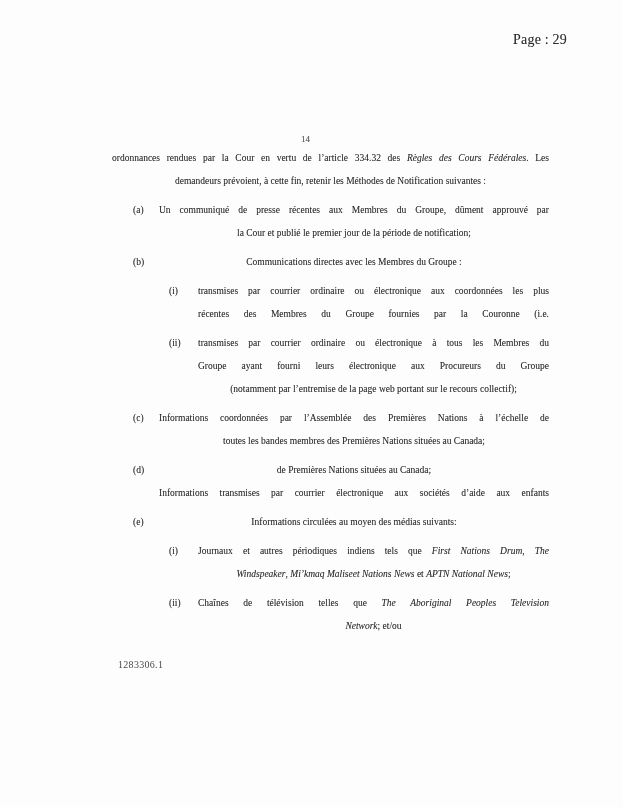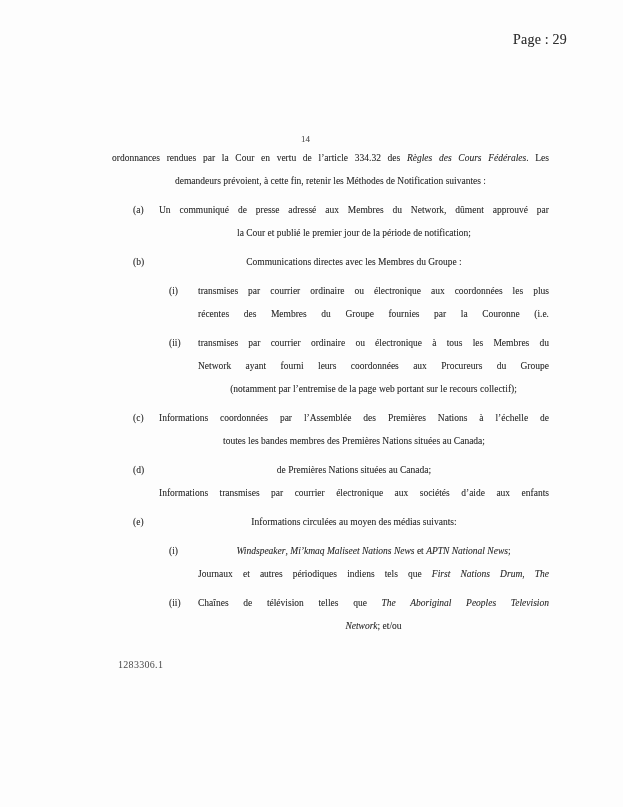--- a/index.html
+++ b/index.html
@@ -59,42 +59,42 @@
   <div class="doc">
       <div class="para level0">
         <div class="item-body">
           <div class="line just"><span>ordonnances rendues par la Cour en vertu de l’article 334.32 des </span><em>Règles des Cours Fédérales</em><span>. Les</span></div>
           <div class="line"><span>demandeurs prévoient, à cette fin, retenir les Méthodes de Notification suivantes :</span></div>
         </div>
       </div>
       <div class="para level1">
         <span class="item-label">(a)</span>
         <div class="item-body">
-          <div class="line just"><span>Un communiqué de presse adressé aux Membres du Network, dûment approuvé par</span></div>
+          <div class="line just"><span>Un communiqué de presse récentes aux Membres du Groupe, dûment approuvé par</span></div>
           <div class="line"><span>la Cour et publié le premier jour de la période de notification;</span></div>
         </div>
       </div>
       <div class="para level1">
         <span class="item-label">(b)</span>
         <div class="item-body">
           <div class="line"><span>Communications directes avec les Membres du Groupe :</span></div>
         </div>
       </div>
       <div class="para level2">
         <span class="item-label">(i)</span>
         <div class="item-body">
           <div class="line just"><span>transmises par courrier ordinaire ou électronique aux coordonnées les plus</span></div>
           <div class="line just"><span>récentes des Membres du Groupe fournies par la Couronne (i.e.</span></div>
         </div>
       </div>
       <div class="para level2">
         <span class="item-label">(ii)</span>
         <div class="item-body">
           <div class="line just"><span>transmises par courrier ordinaire ou électronique à tous les Membres du</span></div>
-          <div class="line just"><span>Network ayant fourni leurs coordonnées aux Procureurs du Groupe</span></div>
+          <div class="line just"><span>Groupe ayant fourni leurs électronique aux Procureurs du Groupe</span></div>
           <div class="line"><span>(notamment par l’entremise de la page web portant sur le recours collectif);</span></div>
         </div>
       </div>
       <div class="para level1">
         <span class="item-label">(c)</span>
         <div class="item-body">
           <div class="line just"><span>Informations coordonnées par l’Assemblée des Premières Nations à l’échelle de</span></div>
           <div class="line"><span>toutes les bandes membres des Premières Nations situées au Canada;</span></div>
         </div>
       </div>
@@ -107,22 +107,22 @@
       </div>
       <div class="para level1">
         <span class="item-label">(e)</span>
         <div class="item-body">
           <div class="line"><span>Informations circulées au moyen des médias suivants:</span></div>
         </div>
       </div>
       <div class="para level2">
         <span class="item-label">(i)</span>
         <div class="item-body">
+          <div class="line just"><span>Journaux et autres périodiques indiens tels que </span><em>First Nations Drum</em><span>, </span><em>The</em></div>
           <div class="line"><em>Windspeaker</em><span>, </span><em>Mi’kmaq Maliseet Nations News</em><span> et </span><em>APTN National News</em><span>;</span></div>
-          <div class="line just"><span>Journaux et autres périodiques indiens tels que </span><em>First Nations Drum</em><span>, </span><em>The</em></div>
         </div>
       </div>
       <div class="para level2">
         <span class="item-label">(ii)</span>
         <div class="item-body">
           <div class="line just"><span>Chaînes de télévision telles que </span><em>The Aboriginal Peoples Television</em></div>
           <div class="line"><em>Network</em><span>; et/ou</span></div>
         </div>
       </div>
     </div>

